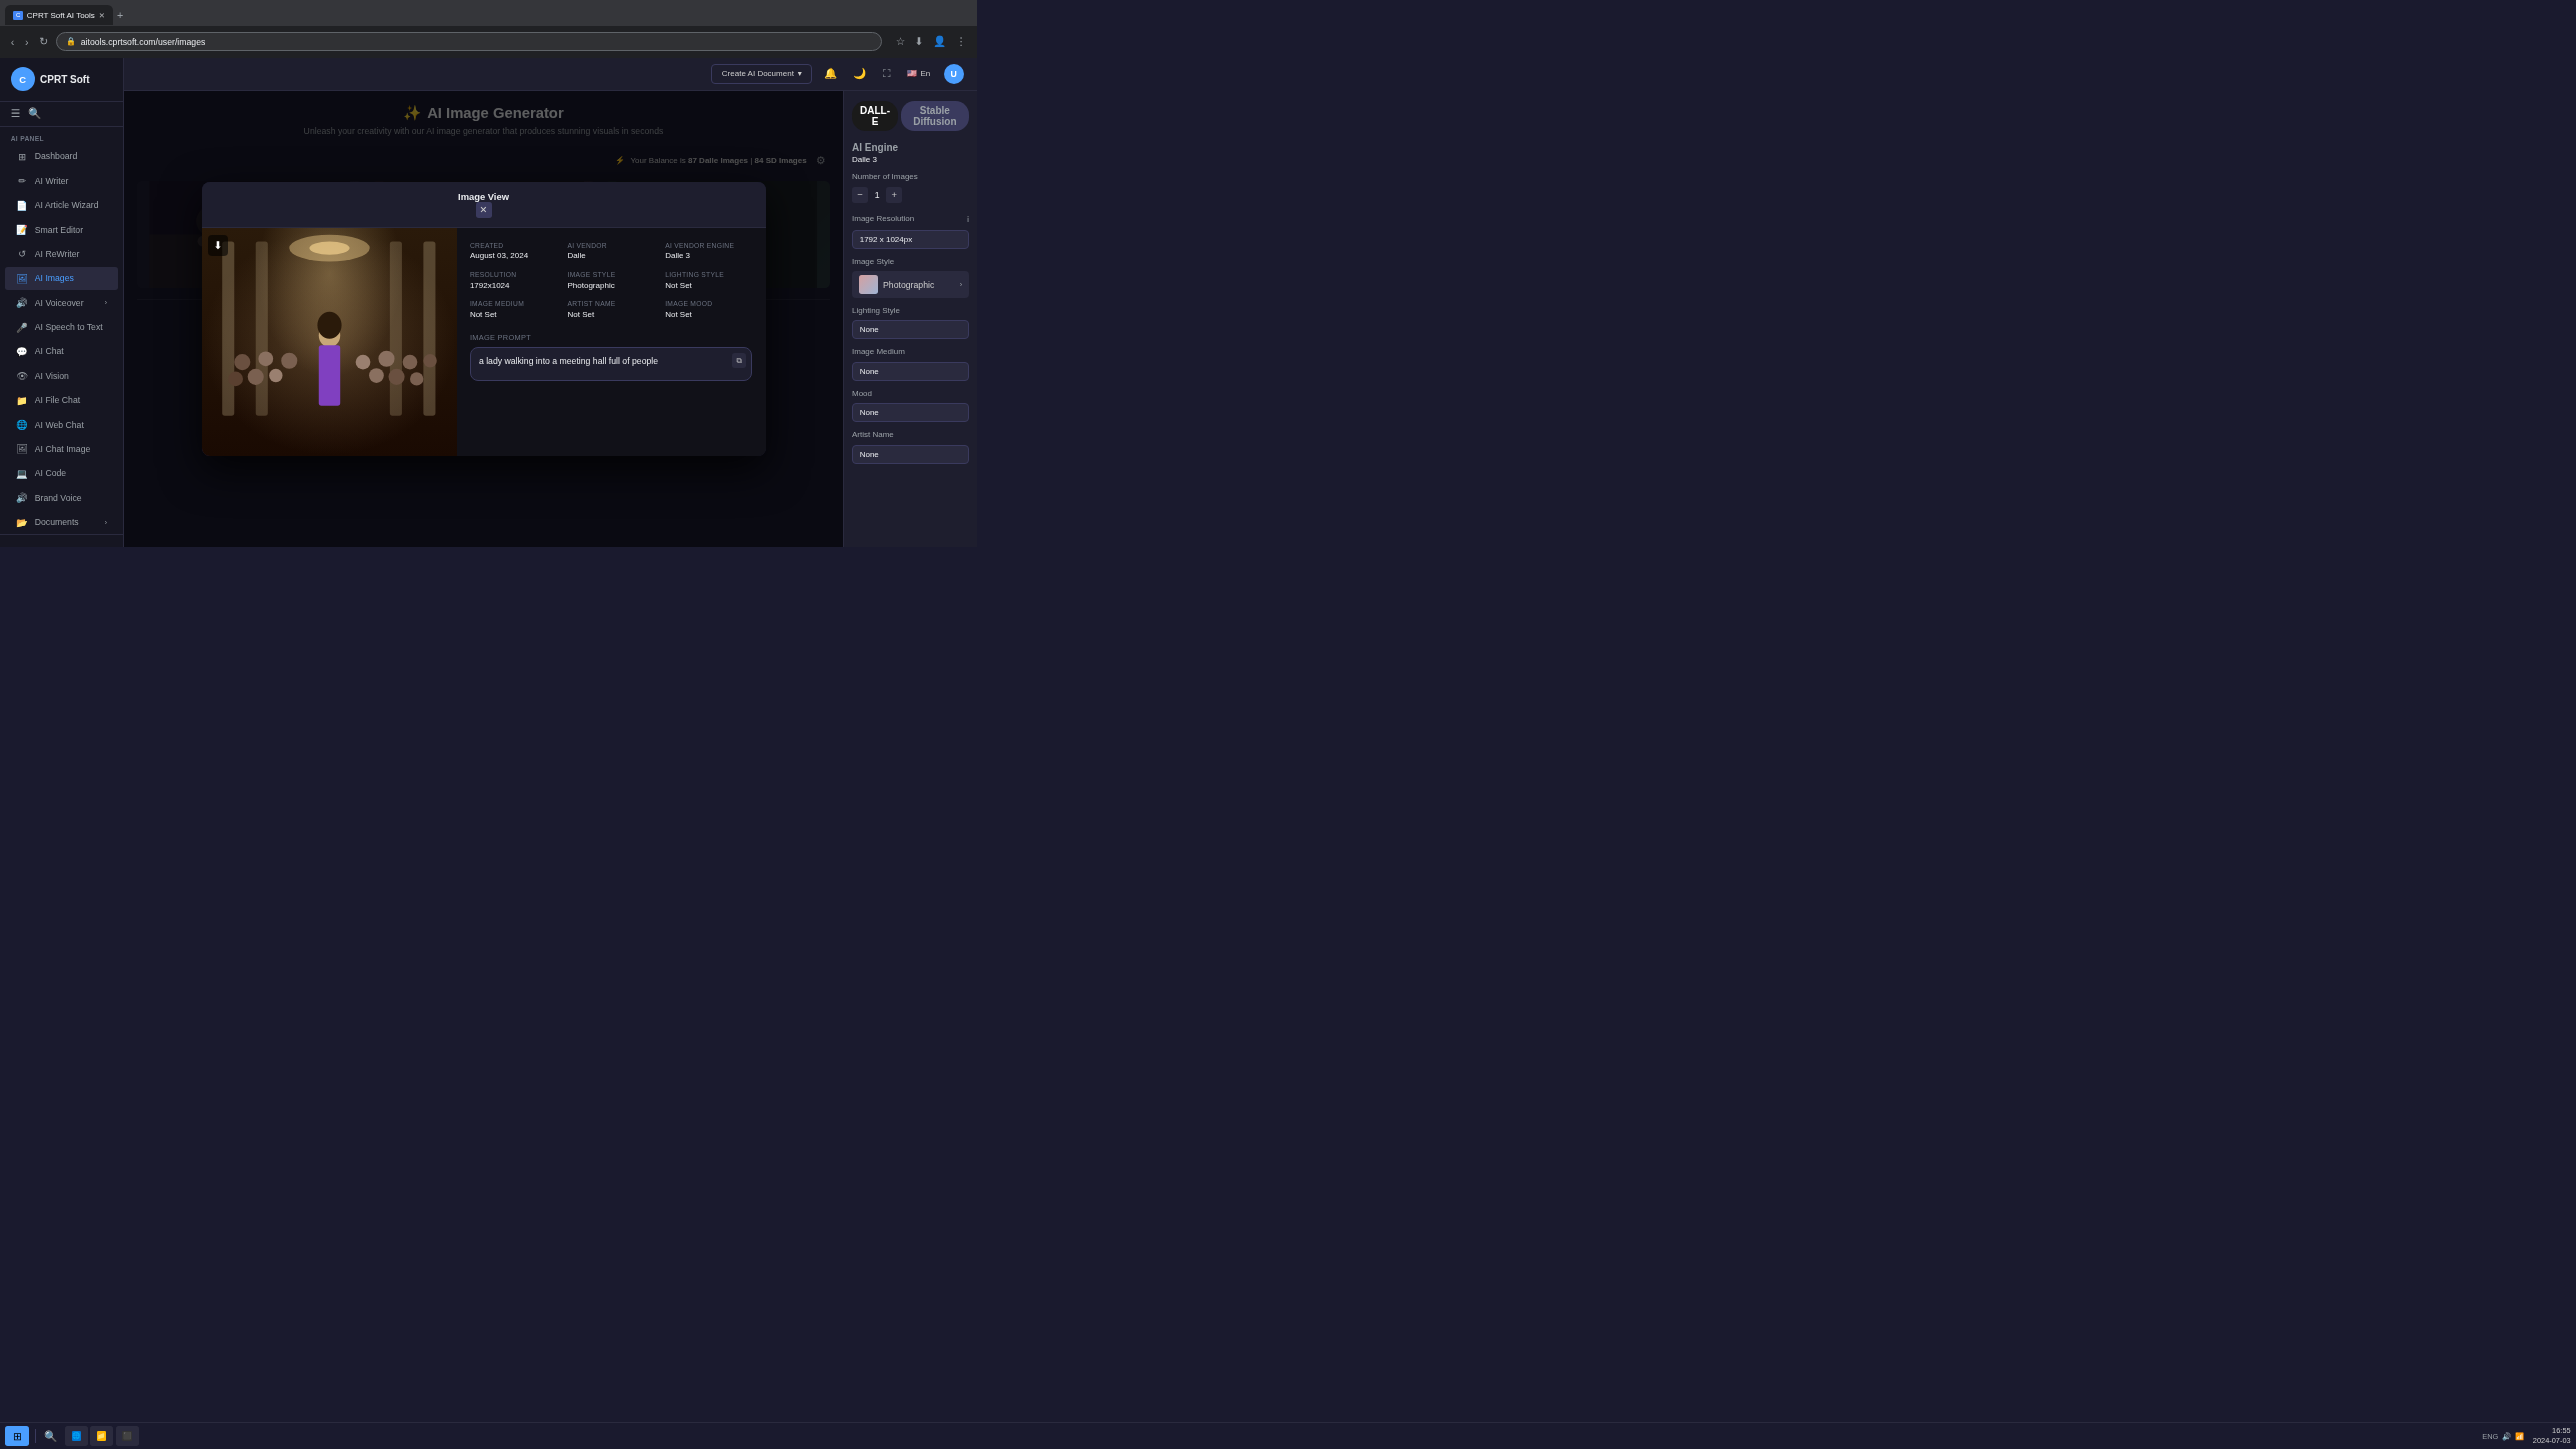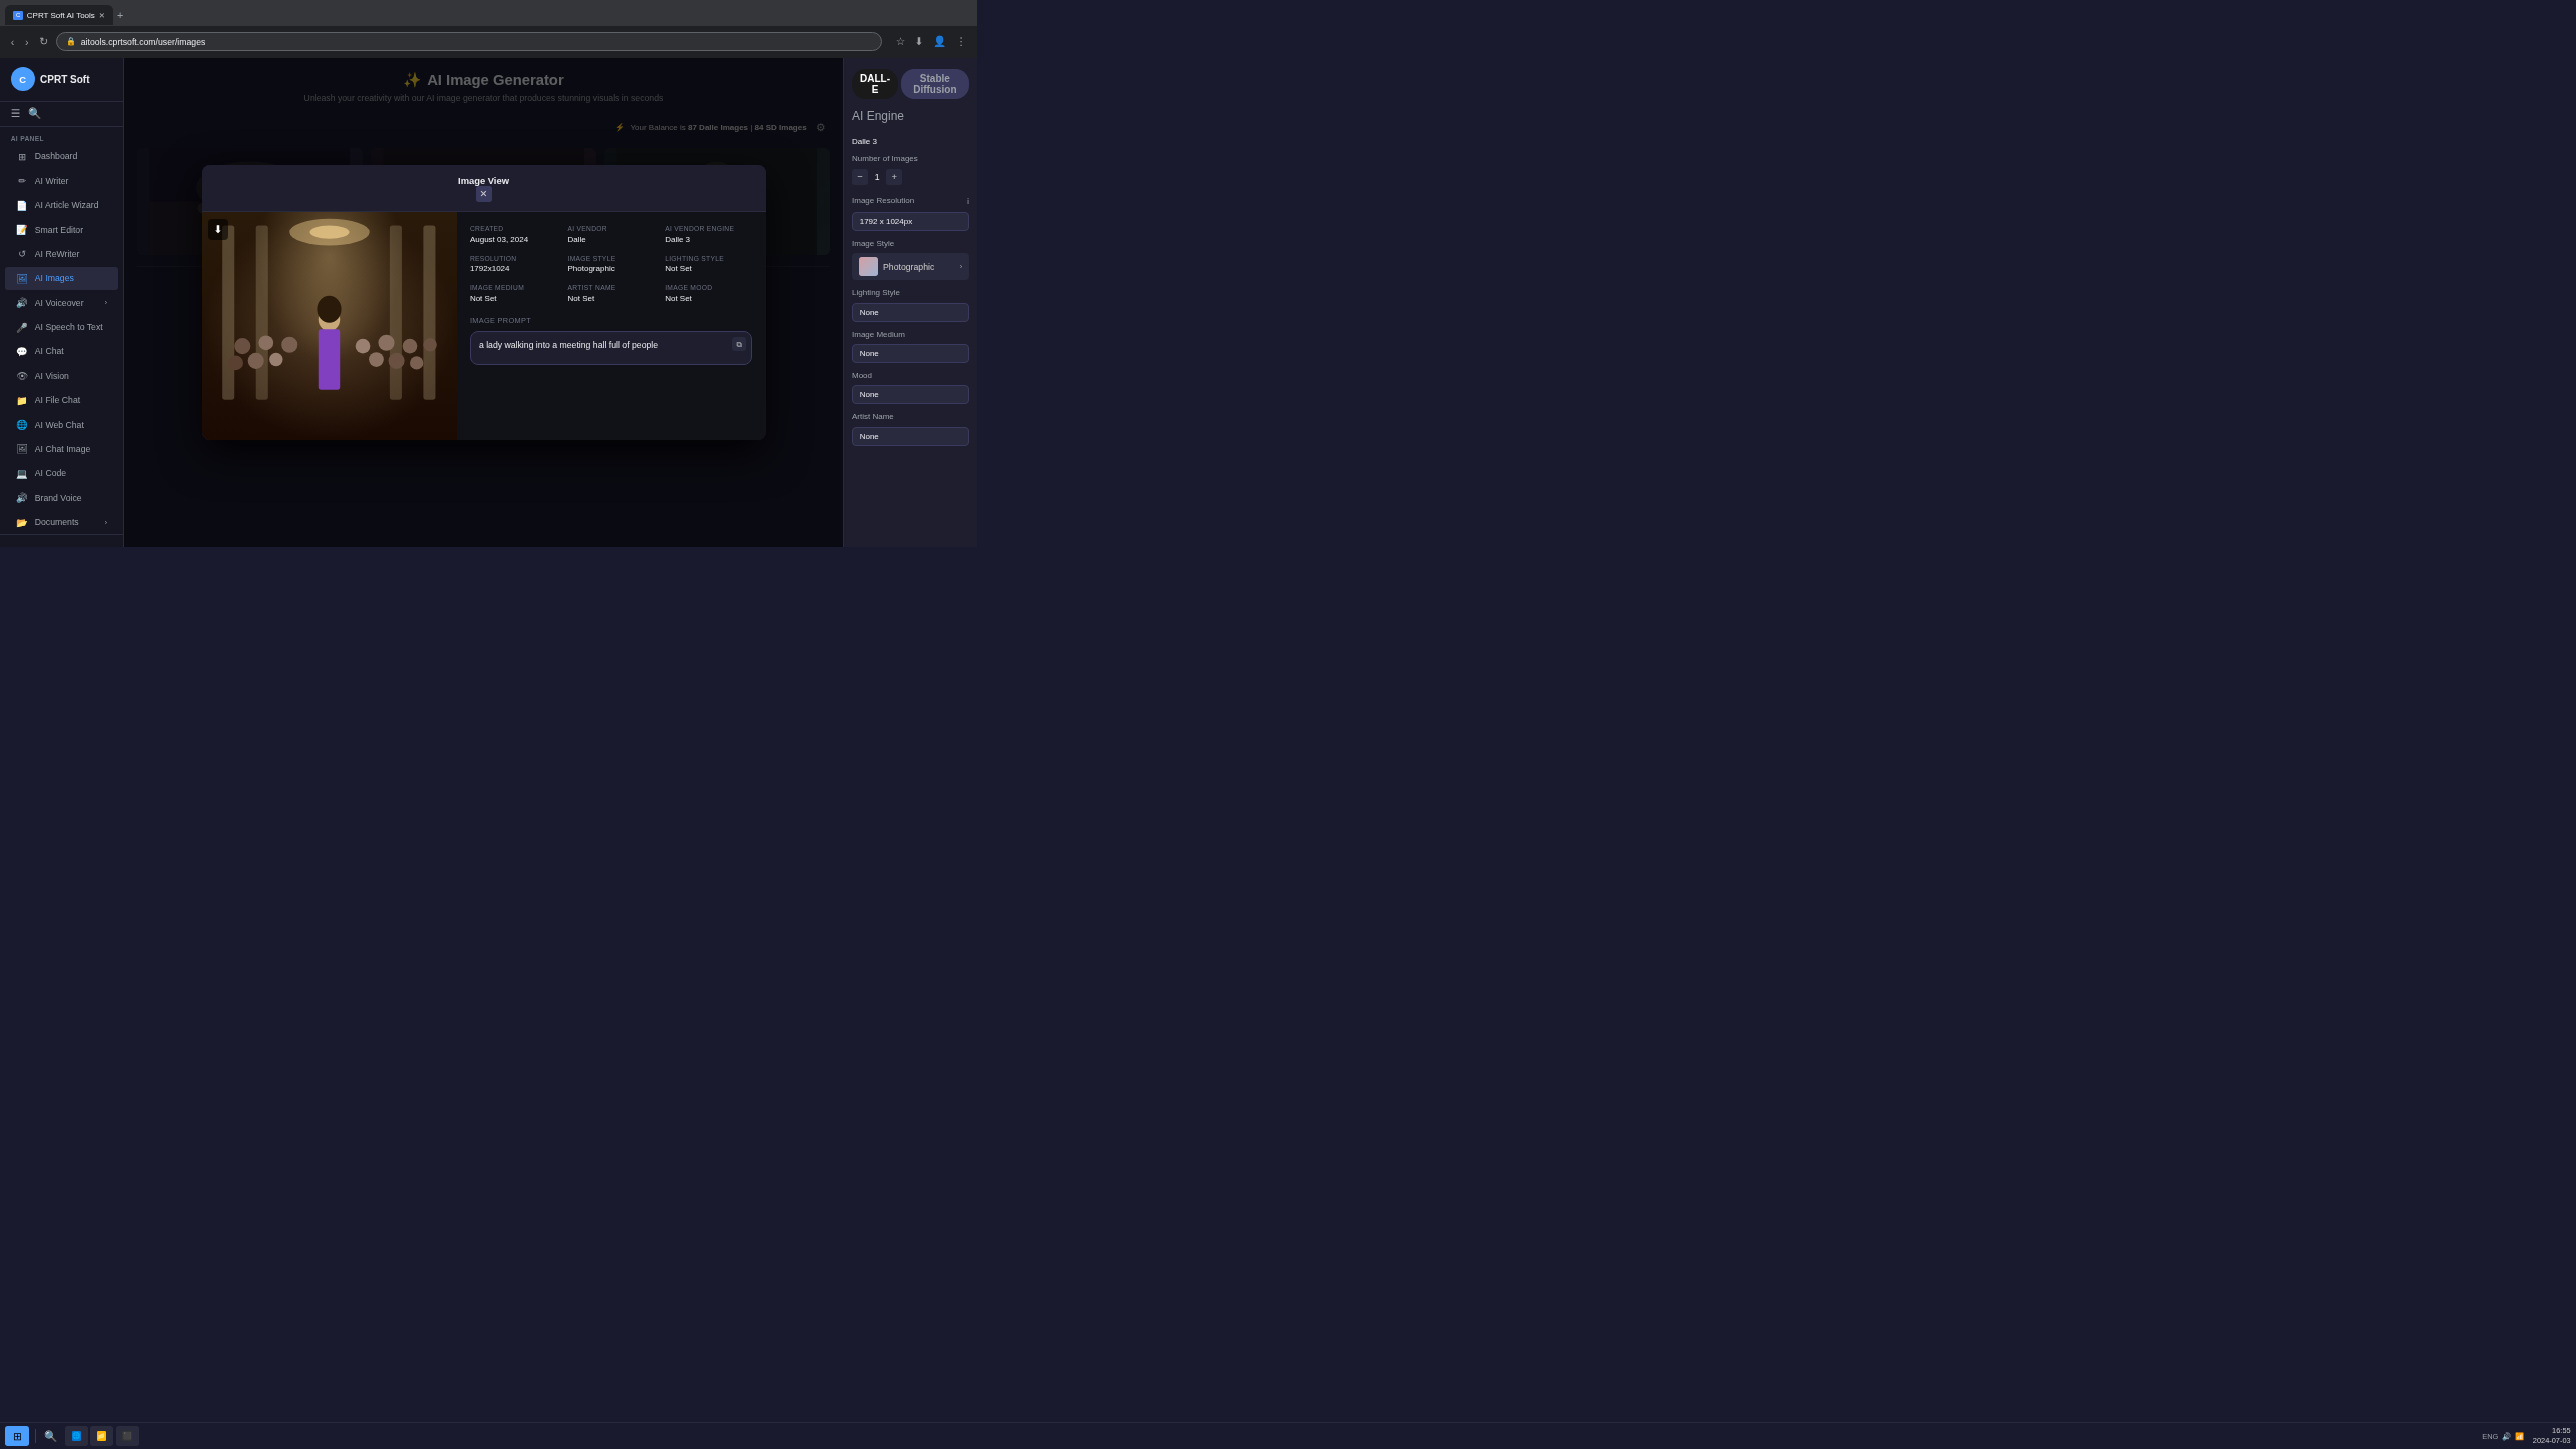--- a/index.html
+++ b/index.html
@@ -305,23 +305,24 @@
       padding: 4px 8px;
       border-radius: 13.4px;
       border: none;
       cursor: pointer;
       font-size: 10px;
       font-weight: 600;
     }
     .engine-btn.active { background: #1a1a1a; color: white; }
     .engine-btn.inactive { background: #3a3a5e; color: #9aa0a6; }
     .right-label {
-      font-size: 12px;
+      font-size: 10px;
       color: #9aa0a6;
-      margin-bottom: 14px;
+      margin-bottom: 2px;
+      font-weight: bold;
     }
     .right-value {
       font-size: 8px;
       color: #e8eaed;
       margin-bottom: 8px;
     }
     .right-section-title {
       font-size: 8px;
       color: #9aa0a6;
       margin-bottom: 5.4px;
@@ -680,20 +681,35 @@
       <span class="sidebar-item-arrow">›</span>
     </div>
 
     <div class="sidebar-bottom">
       <div class="sidebar-section-label">ACCOUNT</div>
     </div>
   </div>
 
   <div class="main-content">
 
+    <div class="app-header">
+      <div class="header-spacer"></div>
+      <button class="create-doc-btn">
+        <span>Create AI Document</span>
+        <span>▾</span>
+      </button>
+      <button class="header-btn">🔔</button>
+      <button class="header-btn">🌙</button>
+      <button class="header-btn">⛶</button>
+      <div class="lang-badge">
+        <span>🇺🇸</span>
+        <span>En</span>
+      </div>
+      <div class="avatar-circle">U</div>
+    </div>
 
     <div class="page-body">
 
       <div class="center-panel" style="position:relative;">
 
         <div class="page-title-area">
           <div class="page-title">
             <span>✨</span>
             <span>AI Image Generator</span>
           </div>

